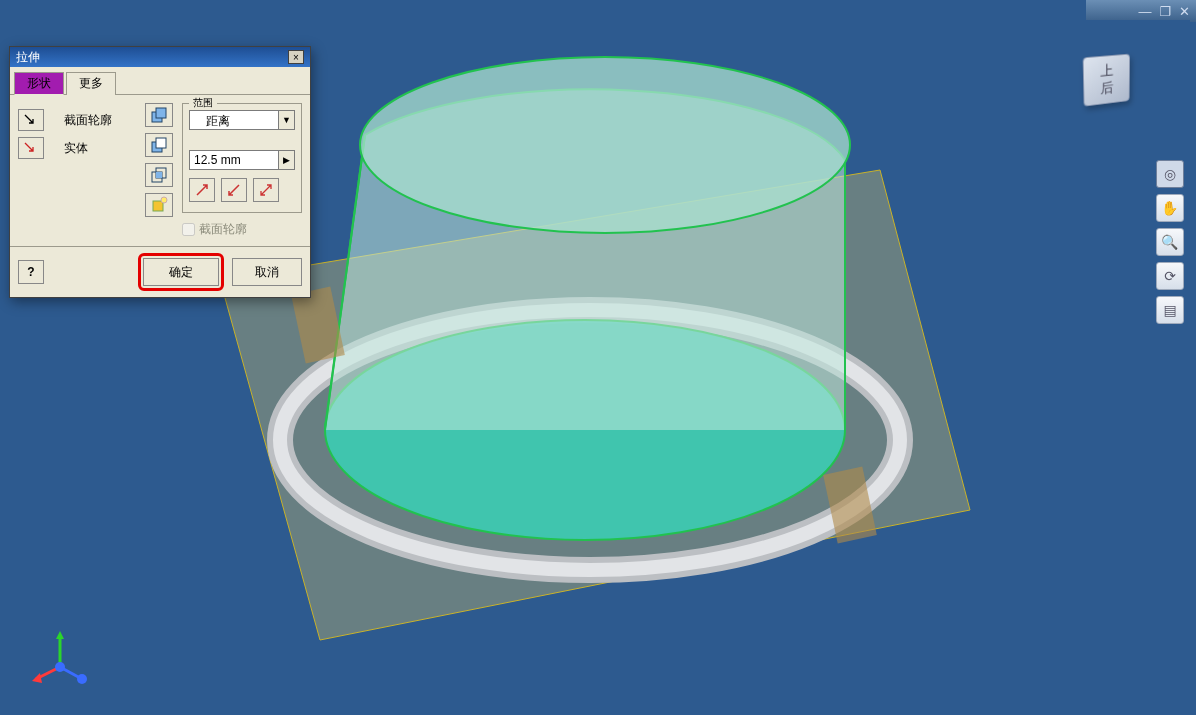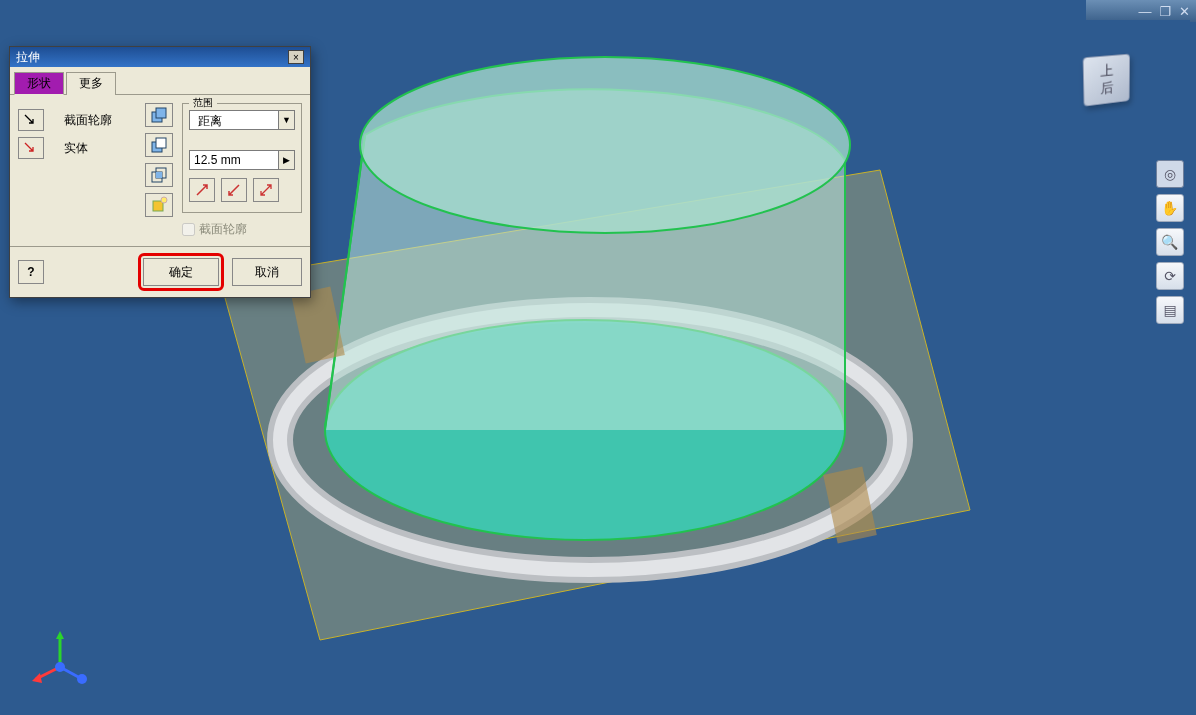--- a/index.html
+++ b/index.html
@@ -161,21 +161,21 @@
   .iconbtn svg { display:block; }
   .output-row { display:flex; gap:4px; margin-top:4px;}
   .output-row .iconbtn { width:30px; height:28px; }
   .combo {
     width: 100%;
     display:flex;
     border:1px solid #7b7b7b;
     background:#fff;
     height:20px;
   }
-  .combo .val { flex:1; padding:2px 8px; }
+  .combo .val { flex:1; padding:2px 16px; }
   .combo .arrow { width:16px; background:#ece9d8; border-left:1px solid #7b7b7b; display:flex;align-items:center;justify-content:center; font-size:9px;}
   .spin {
     width:100%;
     display:flex;
     border:1px solid #7b7b7b;
     background:#fff;
     height:20px;
     margin-top:20px;
   }
   .spin .val { flex:1; padding:2px 4px; }

